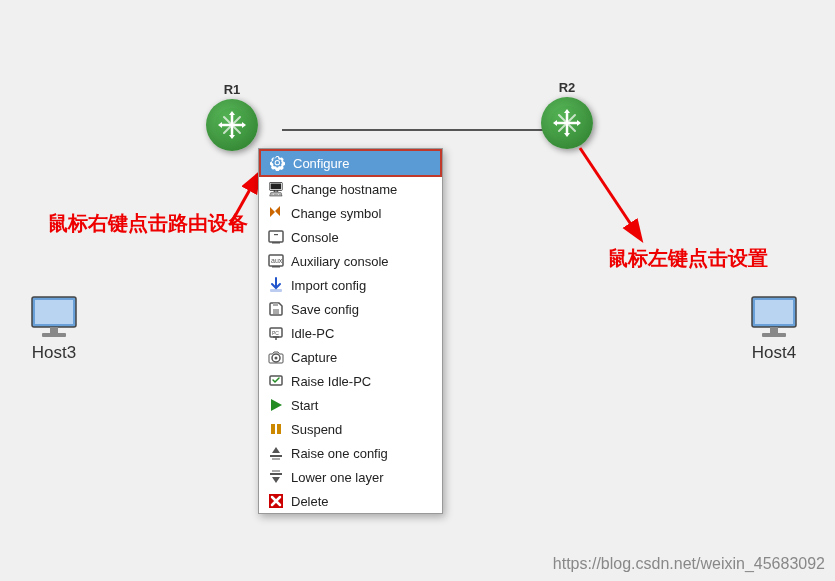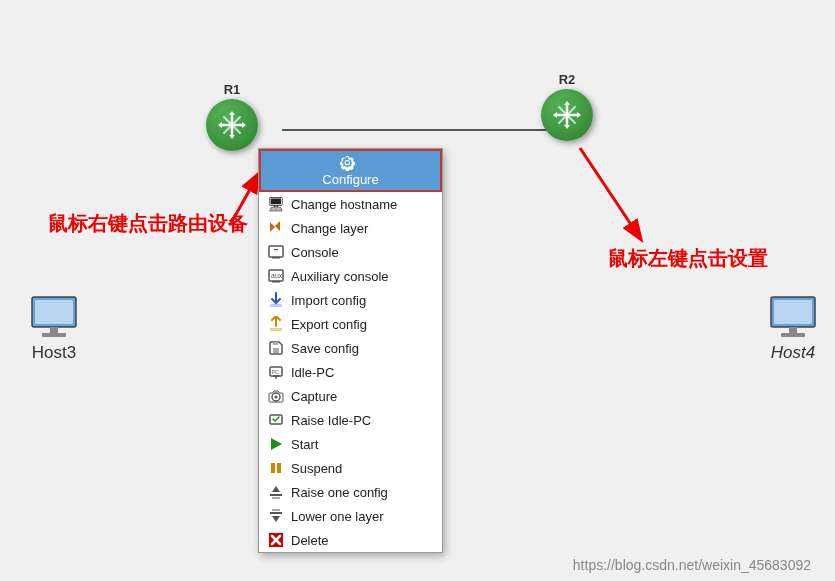--- a/index.html
+++ b/index.html
@@ -98,21 +98,20 @@
       align-items: center;
       padding: 3px 8px;
       cursor: pointer;
       color: #222;
       min-height: 22px;
     }
     .menu-item.selected {
       background: #5b9bd5;
       color: #fff;
       border: 2px solid #c0392b;
-      flex-direction: column;
     }
     .menu-icon {
       width: 18px;
       height: 18px;
       margin-right: 6px;
       display: flex;
       align-items: center;
       justify-content: center;
       flex-shrink: 0;
       font-size: 12px;
@@ -123,22 +122,22 @@
 
     
     .icon-configure { color: #2255cc; }
     .icon-start { color: #228b22; }
     .icon-suspend { color: #cc8800; }
     .icon-stop { color: #cc0000; }
 
     .watermark {
       position: absolute;
       bottom: 8px;
-      right: 24px;
-      font-size: 14px;
+      right: 10px;
+      font-size: 16px;
       color: #888;
     }
 
     
     .line-svg {
       position: absolute;
       top: 0;
       left: 0;
       width: 100%;
       height: 100%;
@@ -166,21 +165,21 @@
         <line x1="26" y1="10" x2="10" y2="26" stroke="white" stroke-width="2" stroke-linecap="round" opacity="0.7"></line>
 
         <polygon points="8,15 8,21 4,18" fill="white"></polygon>
         <polygon points="28,15 28,21 32,18" fill="white"></polygon>
         <polygon points="15,8 21,8 18,4" fill="white"></polygon>
         <polygon points="15,28 21,28 18,32" fill="white"></polygon>
       </svg>
     </div>
   </div>
 
-  <div class="router" style="left:541px; top:72px;">
+  <div class="router" style="left:541px; top:80px;">
     <span class="router-label">R2</span>
     <div class="router-circle">
       <svg viewBox="0 0 36 36" fill="none">
         <circle cx="18" cy="18" r="17" fill="#3a9a3a" opacity="0.2"></circle>
         <line x1="8" y1="18" x2="28" y2="18" stroke="white" stroke-width="2.5" stroke-linecap="round"></line>
         <line x1="18" y1="8" x2="18" y2="28" stroke="white" stroke-width="2.5" stroke-linecap="round"></line>
         <line x1="10" y1="10" x2="26" y2="26" stroke="white" stroke-width="2" stroke-linecap="round" opacity="0.7"></line>
         <line x1="26" y1="10" x2="10" y2="26" stroke="white" stroke-width="2" stroke-linecap="round" opacity="0.7"></line>
         <polygon points="8,15 8,21 4,18" fill="white"></polygon>
         <polygon points="28,15 28,21 32,18" fill="white"></polygon>
@@ -196,21 +195,21 @@
       <rect x="4" y="2" width="44" height="30" rx="2" fill="#6aa0d8" stroke="#444" stroke-width="1.5"></rect>
       <rect x="7" y="5" width="38" height="24" fill="#b8d4f0"></rect>
 
       <rect x="22" y="32" width="8" height="6" fill="#888"></rect>
 
       <rect x="14" y="38" width="24" height="4" rx="1" fill="#888"></rect>
     </svg>
     <span class="host-label">Host3</span>
   </div>
 
-  <div class="host" style="left:767px; top:295px;font-style:italic;">
+  <div class="host" style="left:748px; top:295px;">
     <svg class="computer-svg" viewBox="0 0 52 44">
       <rect x="4" y="2" width="44" height="30" rx="2" fill="#6aa0d8" stroke="#444" stroke-width="1.5"></rect>
       <rect x="7" y="5" width="38" height="24" fill="#b8d4f0"></rect>
       <rect x="22" y="32" width="8" height="6" fill="#888"></rect>
       <rect x="14" y="38" width="24" height="4" rx="1" fill="#888"></rect>
     </svg>
     <span class="host-label">Host4</span>
   </div>
 
   <div class="annotation" style="left:608px; top:245px;">鼠标左键点击设置</div>
@@ -245,21 +244,21 @@
       <div class="menu-icon" style="font-size:14px;">🖥</div>
       <span class="menu-label">Change hostname</span>
     </div>
 
     <div class="menu-item">
       <div class="menu-icon">
         <svg width="16" height="16" viewBox="0 0 16 16">
             <path d="M2 2l5 5-5 5V2zm5 4l5-5v10l-5-5z" fill="#cc6600"></path>
           </svg>
       </div>
-      <span class="menu-label">Change layer</span>
+      <span class="menu-label">Change symbol</span>
     </div>
 
     <div class="menu-item">
       <div class="menu-icon">
         <svg width="16" height="16" viewBox="0 0 16 16">
             <rect x="1" y="2" width="14" height="11" rx="1" fill="none" stroke="#555" stroke-width="1.5"></rect>
             <rect x="4" y="13" width="8" height="1.5" fill="#555"></rect>
             <rect x="6" y="5" width="4" height="1.2" fill="#555"></rect>
           </svg>
       </div>
@@ -280,29 +279,20 @@
     <div class="menu-item">
       <div class="menu-icon">
         <svg width="16" height="16" viewBox="0 0 16 16">
             <path d="M8 1v9M4 7l4 4 4-4" stroke="#2255cc" stroke-width="2" fill="none" stroke-linecap="round"></path>
             <rect x="2" y="12" width="12" height="3" rx="1" fill="#2255cc" opacity="0.3"></rect>
           </svg>
       </div>
       <span class="menu-label">Import config</span>
     </div>
 
-    <div class="menu-item">
-      <div class="menu-icon">
-        <svg width="16" height="16" viewBox="0 0 16 16">
-            <path d="M8 10V1M4 4l4-4 4 4" stroke="#cc8800" stroke-width="2" fill="none" stroke-linecap="round"></path>
-            <rect x="2" y="12" width="12" height="3" rx="1" fill="#cc8800" opacity="0.4"></rect>
-          </svg>
-      </div>
-      <span class="menu-label">Export config</span>
-    </div>
 
     <div class="menu-item">
       <div class="menu-icon">
         <svg width="16" height="16" viewBox="0 0 16 16">
             <path d="M13 14H3a1 1 0 0 1-1-1V3a1 1 0 0 1 1-1h8l3 3v8a1 1 0 0 1-1 1z" fill="none" stroke="#555" stroke-width="1.5"></path>
             <rect x="5" y="8" width="6" height="5" fill="#aaa"></rect>
             <rect x="5" y="2" width="5" height="3" fill="#aaa"></rect>
           </svg>
       </div>
       <span class="menu-label">Save config</span>

